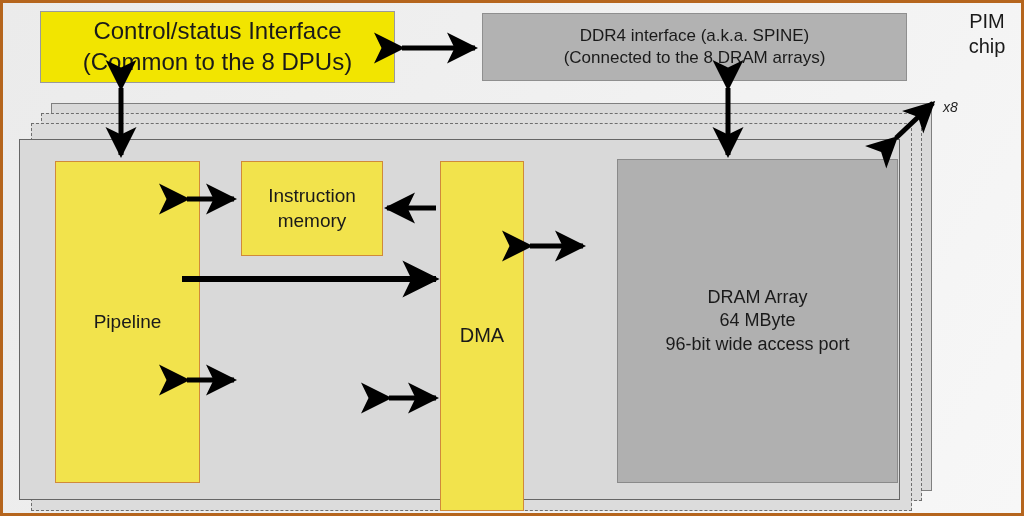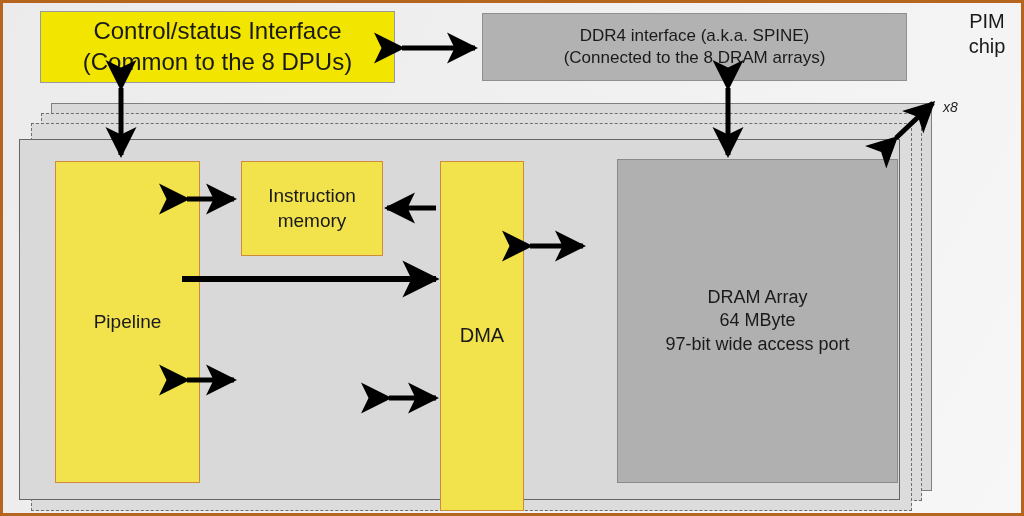--- a/index.html
+++ b/index.html
@@ -122,21 +122,21 @@
   </div>
 
 
   <div class="box box-yellow" style="left:437px; top:158px; width:84px; height:350px; font-size:20px;text-align:center;">
     <div>DMA</div>
   </div>
 
   <div class="box box-gray-dark" style="left:586px; top:156px; width:281px; height:324px; font-size:18px;">
     <div>DRAM Array</div>
     <div>64 MByte</div>
-    <div>97-bit wide access port</div>
+    <div>96-bit wide access port</div>
   </div>
 
   <svg class="arrow-svg" style="left:0; top:0; width:1024px; height:516px;" viewBox="0 0 1024 516">
     <defs>
       <marker id="ah-end" markerWidth="7" markerHeight="7" refX="5.6" refY="3.5" orient="auto" markerUnits="strokeWidth">
         <path d="M0,0.4 L6.2,3.5 L0,6.6 L1.5,3.5 Z" fill="#000"></path>
       </marker>
       <marker id="ah-start" markerWidth="7" markerHeight="7" refX="5.6" refY="3.5" orient="auto" markerUnits="strokeWidth">
         <path d="M0,0.4 L6.2,3.5 L0,6.6 L1.5,3.5 Z" fill="#000"></path>
       </marker>

